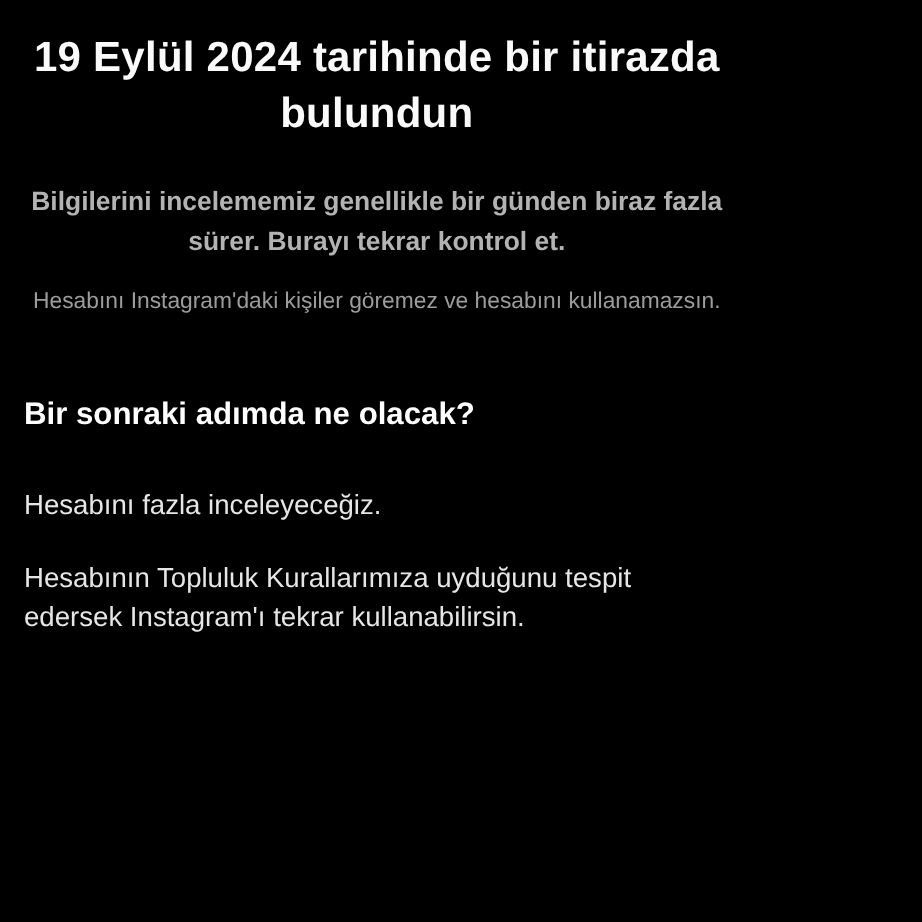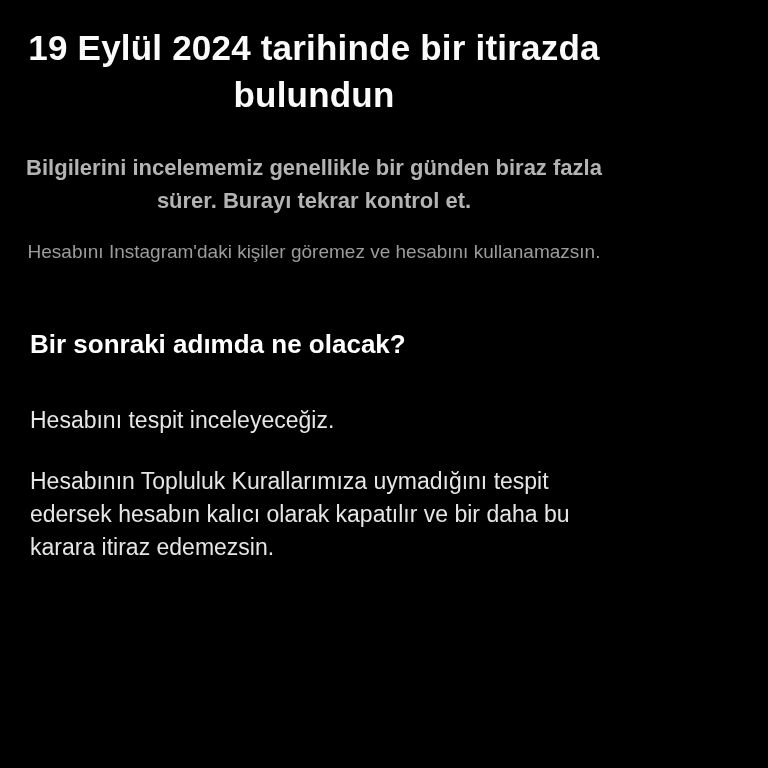--- a/index.html
+++ b/index.html
@@ -38,21 +38,21 @@
   .note {
     margin: 20px auto 0 auto;
     max-width: 590px;
     text-align: center;
     color: #9c9c9c;
     font-size: 19px;
     line-height: 1.55;
     font-weight: 400;
   }
   .section {
-    padding: 0 30px;
+    padding: 0 20px;
   }
   .heading {
     margin: 62px 0 0 0;
     color: #ffffff;
     font-size: 26px;
     line-height: 1.3;
     font-weight: 700;
     text-align: left;
   }
   .para {
@@ -76,20 +76,20 @@
   <h1 class="title">19 Eylül 2024 tarihinde bir itirazda bulundun</h1>
 
   <p class="subtitle">Bilgilerini incelememiz genellikle bir günden biraz fazla sürer. Burayı tekrar kontrol et.</p>
 
   <p class="note">Hesabını Instagram'daki kişiler göremez ve hesabını kullanamazsın.</p>
 
   <div class="section">
 
     <h2 class="heading">Bir sonraki adımda ne olacak?</h2>
 
-    <p class="para first">Hesabını tespit inceleyeceğiz.</p>
+    <p class="para first">Hesabını fazla inceleyeceğiz.</p>
 
+    <p class="para">Hesabının Topluluk Kurallarımıza uyduğunu tespit edersek Instagram'ı tekrar kullanabilirsin.</p>
 
-    <p class="para">Hesabının Topluluk Kurallarımıza uymadığını tespit edersek hesabın kalıcı olarak kapatılır ve bir daha bu karara itiraz edemezsin.</p>
 
   </div>
 
 </div>
 
 </body></html>

